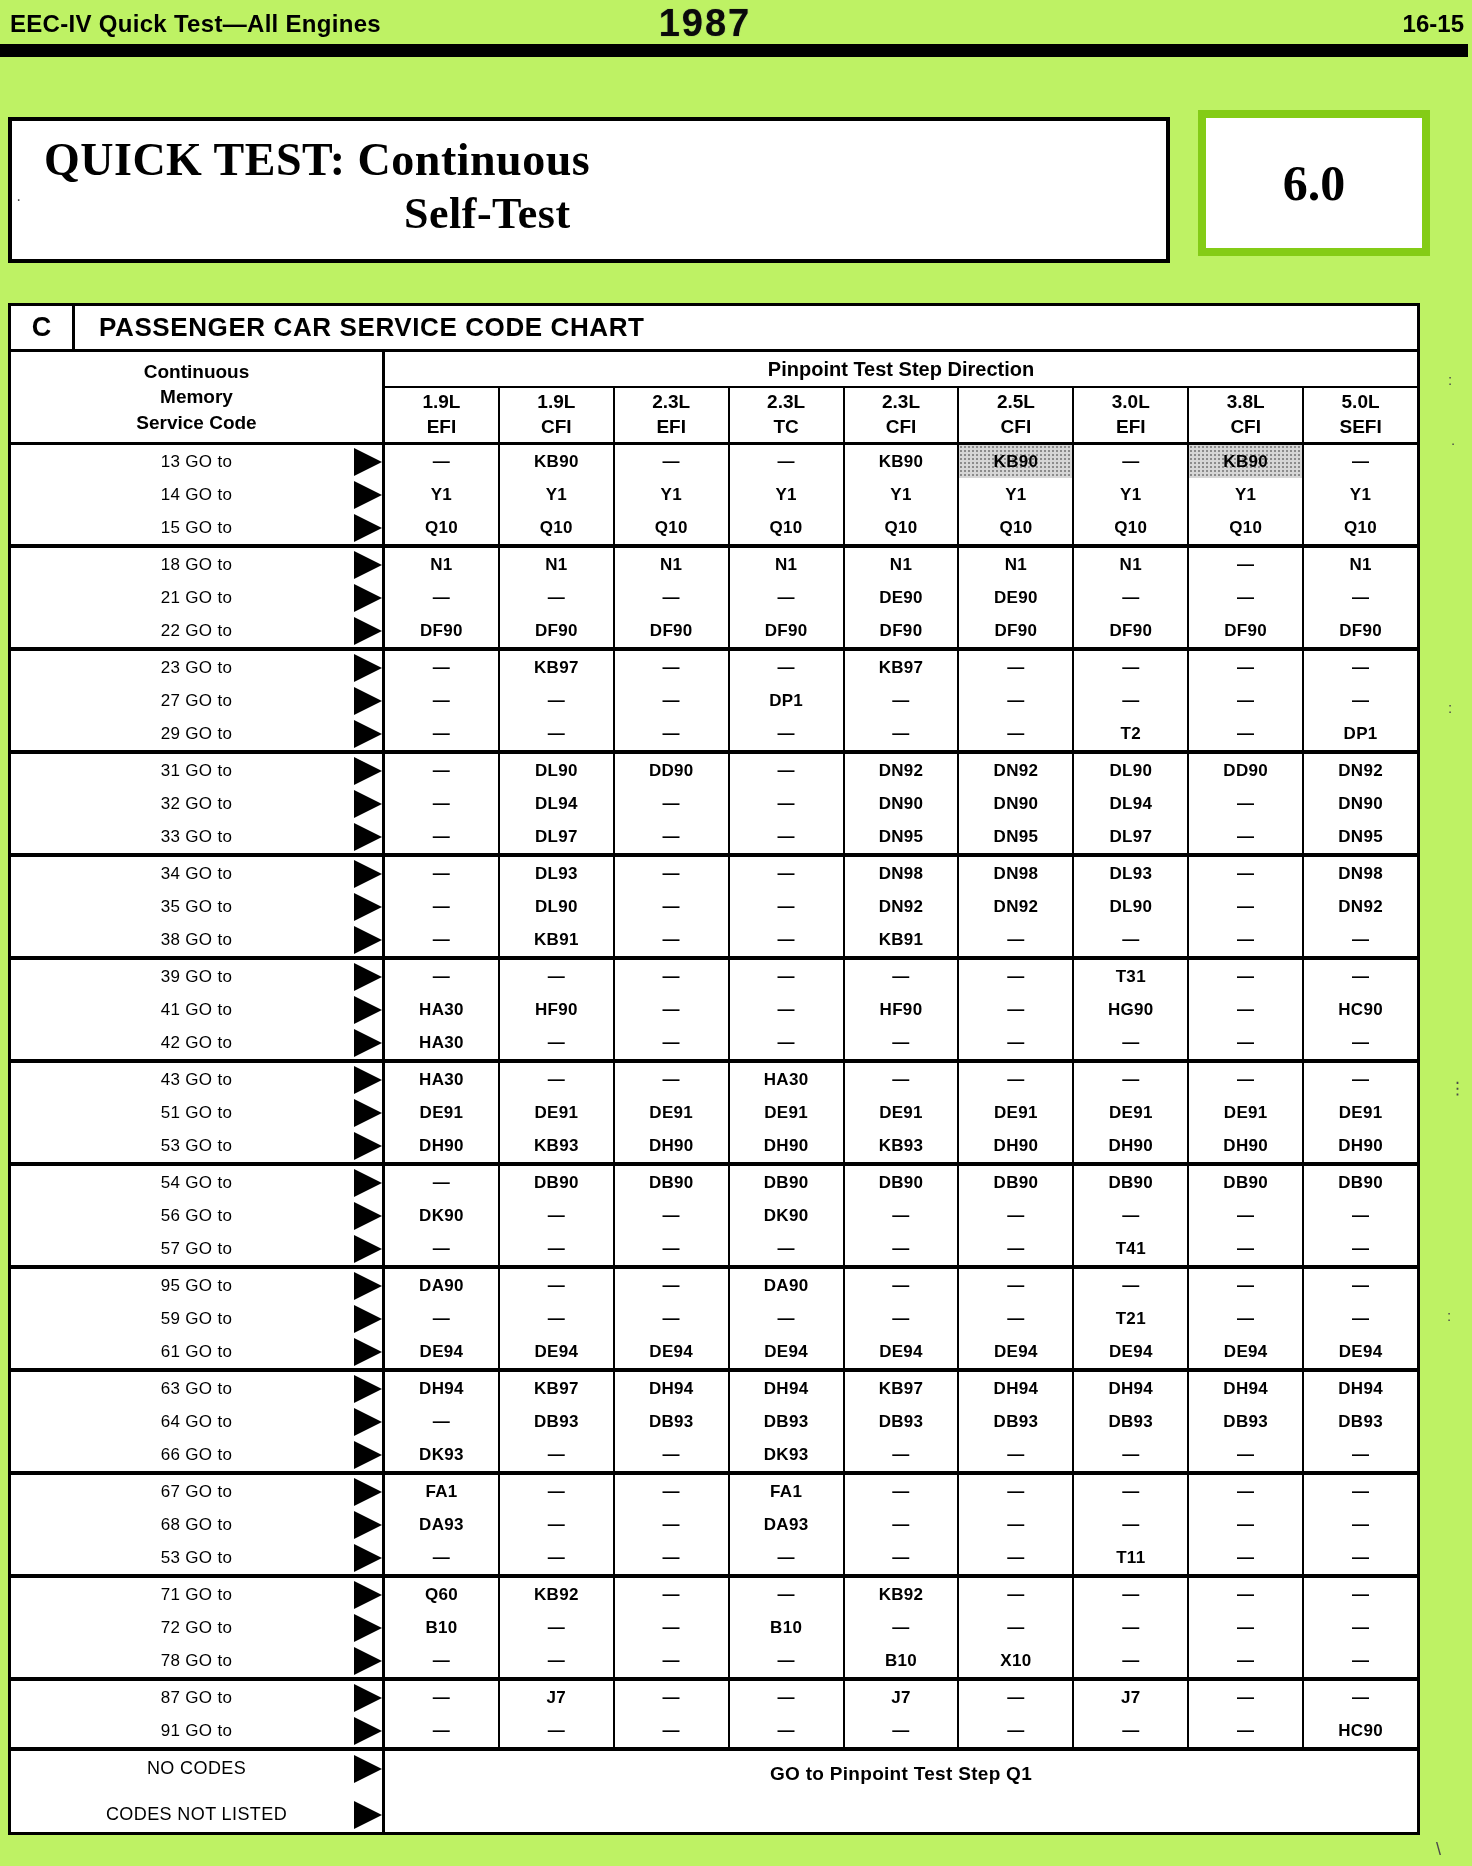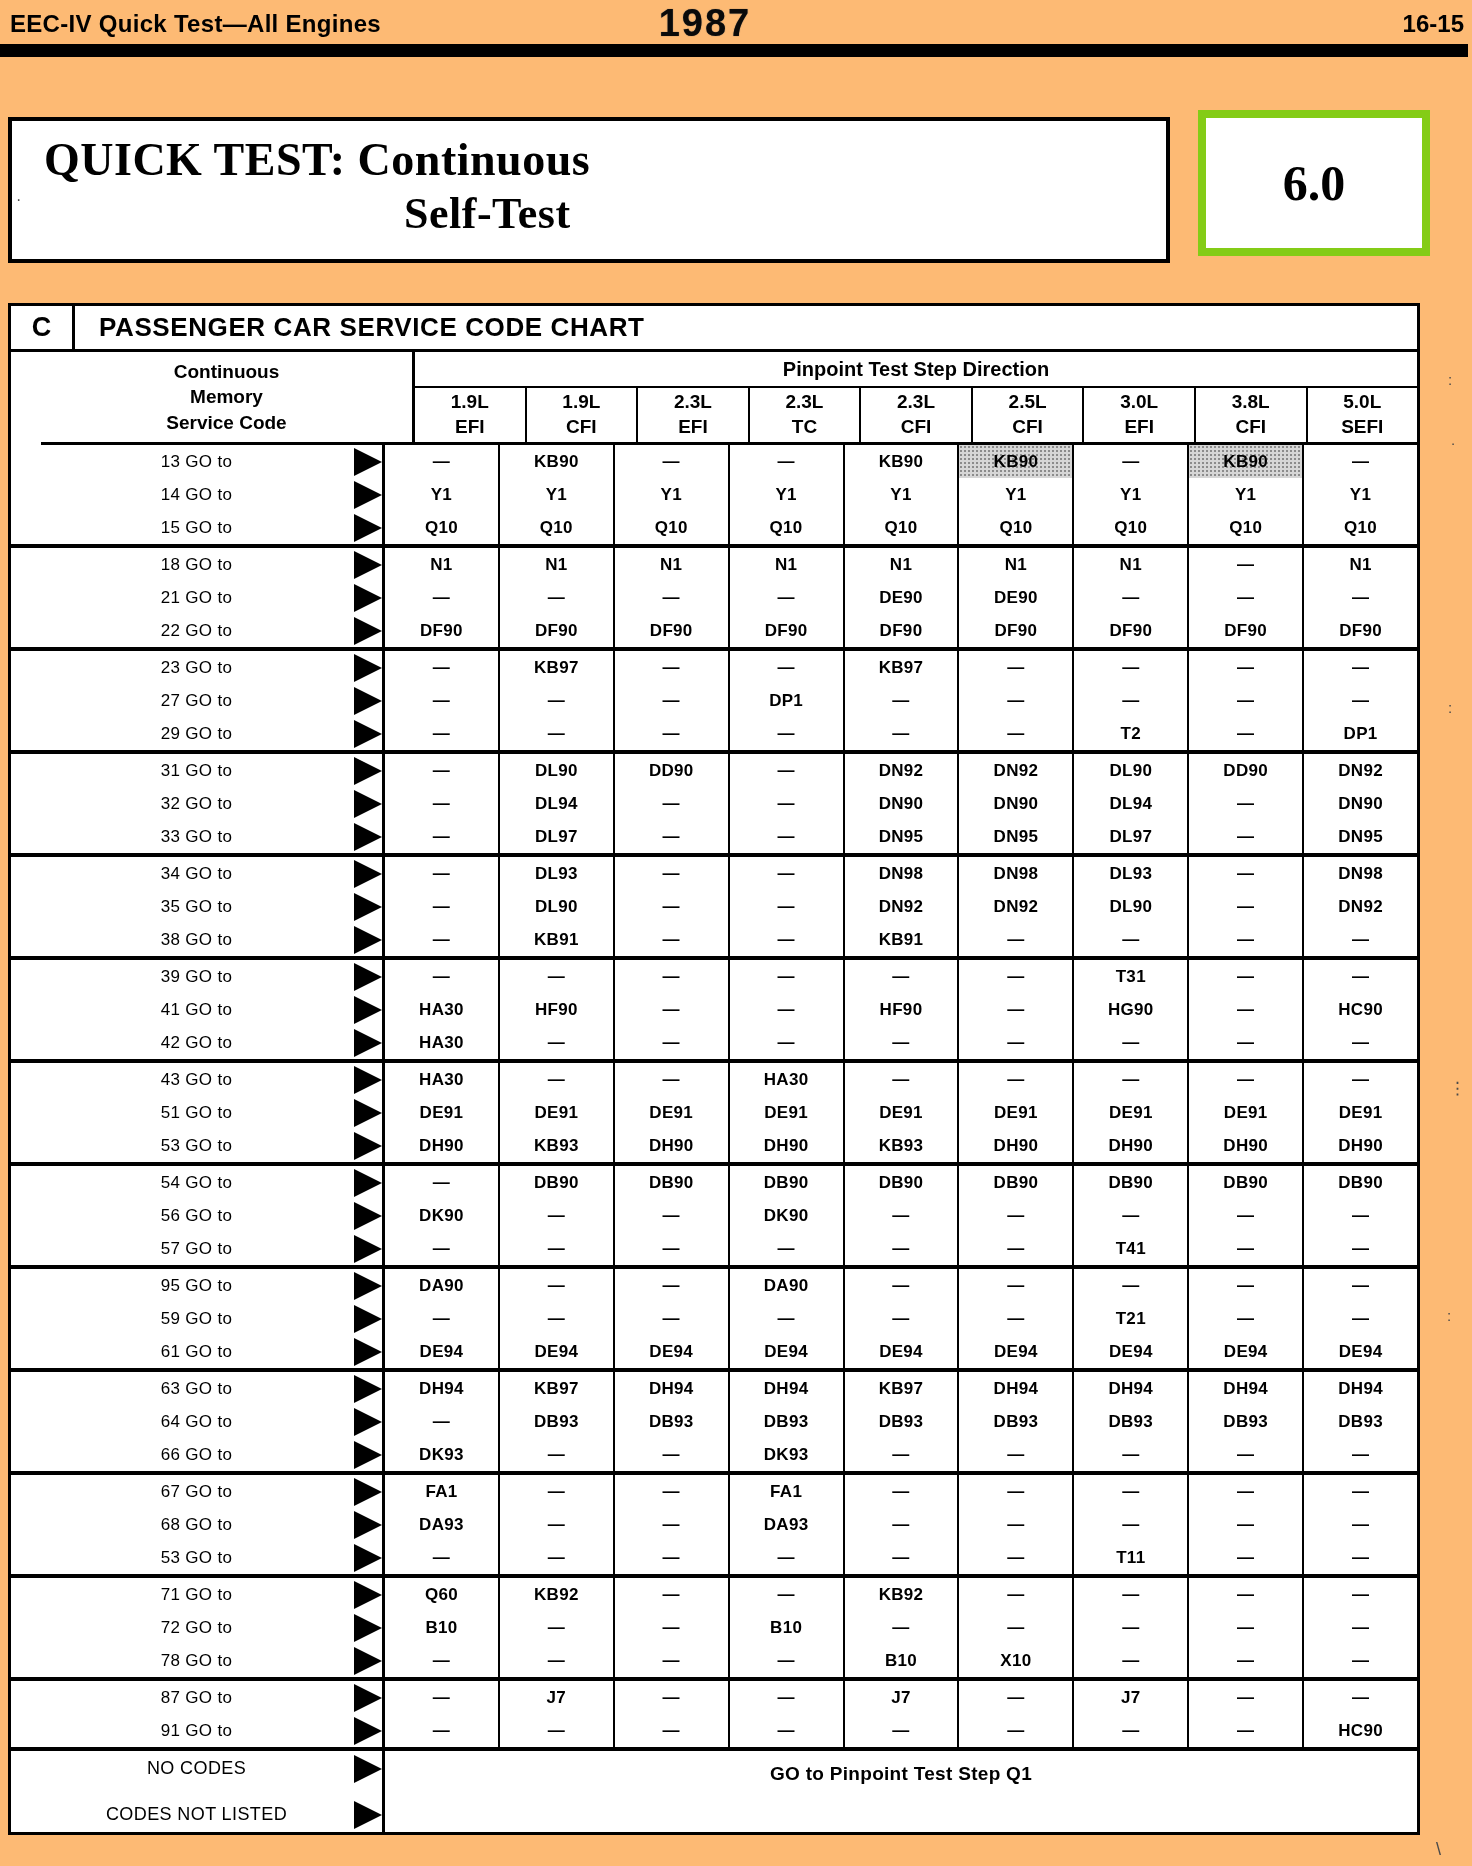--- a/index.html
+++ b/index.html
@@ -1,18 +1,18 @@
 <!DOCTYPE html>
 <html><head>
 <meta charset="utf-8">
 <style>
   * { margin:0; padding:0; box-sizing:border-box; }
   html,body { background:#e8e8e8; }
   .page {
-    position:relative; width:1472px; height:1866px; background:#fdba74;
+    position:relative; width:1472px; height:1866px; background:#bef264;
     font-family:"Liberation Sans", sans-serif; color:#000; overflow:hidden;
   }
   
   .page-header-left {
     position:absolute; left:10px; top:10px;
     font-size:24px; font-weight:bold; letter-spacing:.3px;
   }
   .page-header-center {
     position:absolute; left:640px; top:2px; width:130px; text-align:center;
     font-size:38px; font-weight:900; letter-spacing:2px; color:#0a0a0a;
@@ -46,21 +46,21 @@
   }
   .band { display:flex; height:46px; border-bottom:3px solid #000; }
   .band .corner {
     width:64px; border-right:3px solid #000; display:flex;
     align-items:center; justify-content:center; font-size:27px; font-weight:bold;
   }
   .band .band-title {
     flex:1; display:flex; align-items:center; padding-left:24px;
     font-size:26px; font-weight:600; letter-spacing:.6px;
   }
-  .head { display:flex; border-bottom:3px solid #000;margin-left:30px; }
+  .head { display:flex; border-bottom:3px solid #000; }
   .left-head {
     width:374px; border-right:3px solid #000; display:flex; flex-direction:column;
     align-items:center; justify-content:center;
     font-size:19px; font-weight:bold; line-height:1.35; text-align:center;
   }
   .right-head { flex:1; display:flex; flex-direction:column; }
   .pinpoint {
     height:36px; border-bottom:2px solid #000; display:flex;
     align-items:center; justify-content:center; font-size:20px; font-weight:bold;
   }

